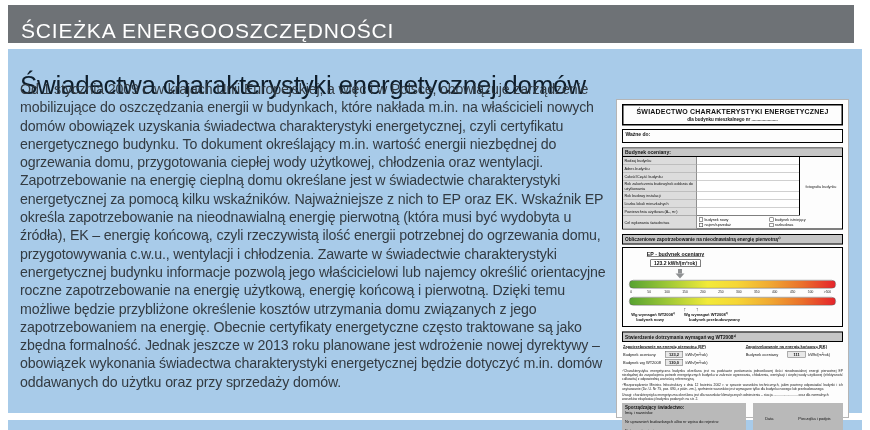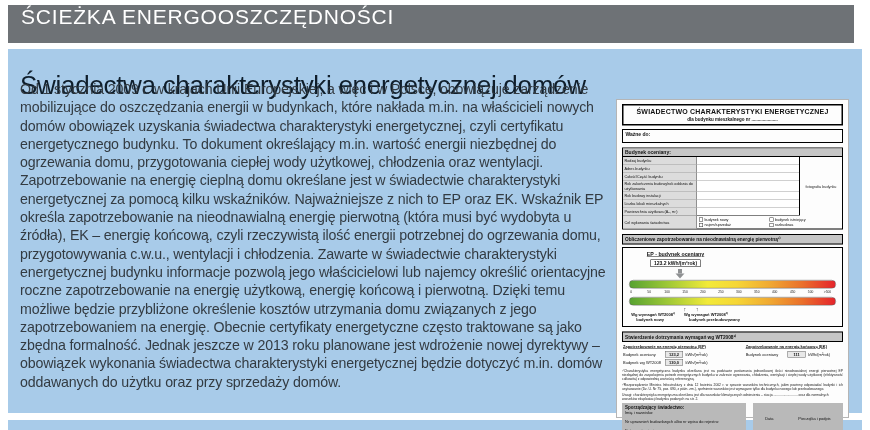--- a/index.html
+++ b/index.html
@@ -3,21 +3,21 @@
 <meta charset="utf-8">
 <style>
   html,body{margin:0;padding:0;}
   body{
     width:870px;height:430px;position:relative;background:#ffffff;
     font-family:"Liberation Sans",sans-serif;overflow:hidden;
   }
   
   .topbar{
     position:absolute;left:8px;top:5px;width:846px;height:38px;
-    background:#6e7276;color:#ffffff;display:flex;align-items:flex-start;
+    background:#6e7276;color:#ffffff;display:flex;align-items:flex-end;
     padding-left:13px;box-sizing:border-box;font-size:21px;letter-spacing:.8px;
   }
   
   .panel{
     position:absolute;left:8px;top:49px;width:854px;height:364px;
     background:#a8cbe9;
   }
   .panel-bottom{
     position:absolute;left:8px;top:420px;width:854px;height:10px;
     background:#a8cbe9;

